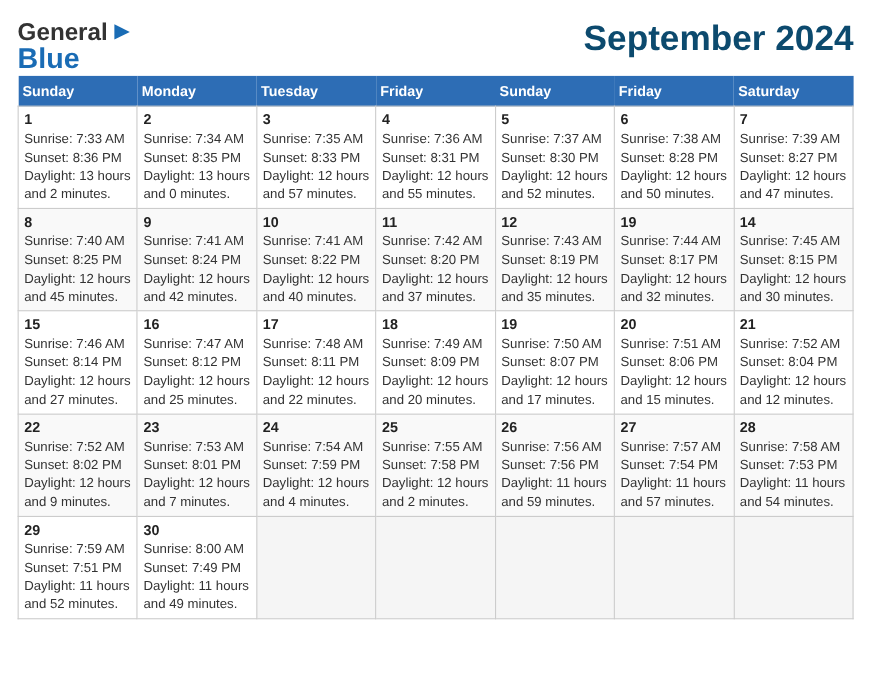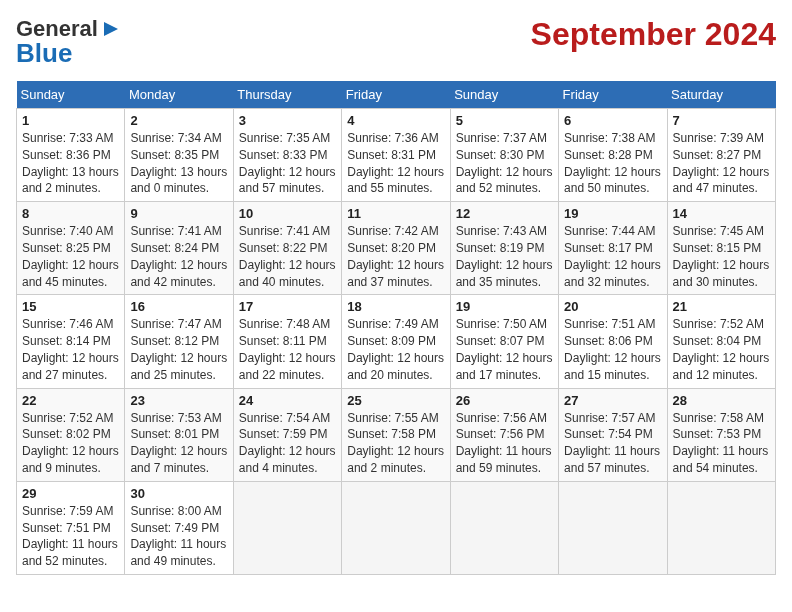--- a/index.html
+++ b/index.html
@@ -7,52 +7,51 @@
       font-family: Arial, sans-serif;
       background: #fff;
       width: 792px;
       min-height: 612px;
       padding: 16px;
     }
     .header-section {
       display: flex;
       justify-content: space-between;
       align-items: flex-start;
-      margin-bottom: 12px;
     }
     .logo {
       display: flex;
       flex-direction: column;
       align-items: flex-start;
     }
     .title-block {
       text-align: right;
     }
     .title-block h1 {
       font-size: 32px;
       font-weight: bold;
-      color: #b91c1c;
+      color: #0c4a6e;
     }
     .title-block h2 {
       font-size: 14px;
       font-weight: normal;
       color: #555;
     }
     table {
       width: 100%;
       border-collapse: collapse;
       font-size: 11px;
     }
     thead tr th {
       background-color: #2d6db5;
       color: #fff;
       padding: 6px 4px;
       text-align: left;
       font-size: 13px;
-      font-weight: normal;
+      font-weight: bold;
     }
     tbody tr td {
       border: 1px solid #ccc;
       padding: 4px 5px;
       vertical-align: top;
       background: #fff;
       min-height: 70px;
       width: 14.28%;
     }
     tbody tr td.empty {
@@ -95,21 +94,21 @@
   <div class="title-block">
     <h1>September 2024</h1>
   </div>
 </div>
 
 <table>
   <thead>
     <tr>
       <th>Sunday</th>
       <th>Monday</th>
-      <th>Thursday</th>
+      <th>Tuesday</th>
       <th>Friday</th>
       <th>Sunday</th>
       <th>Friday</th>
       <th>Saturday</th>
     </tr>
   </thead>
   <tbody id="calendar-body">
   <tr>
         <td>
         <span class="day-num">1</span>

